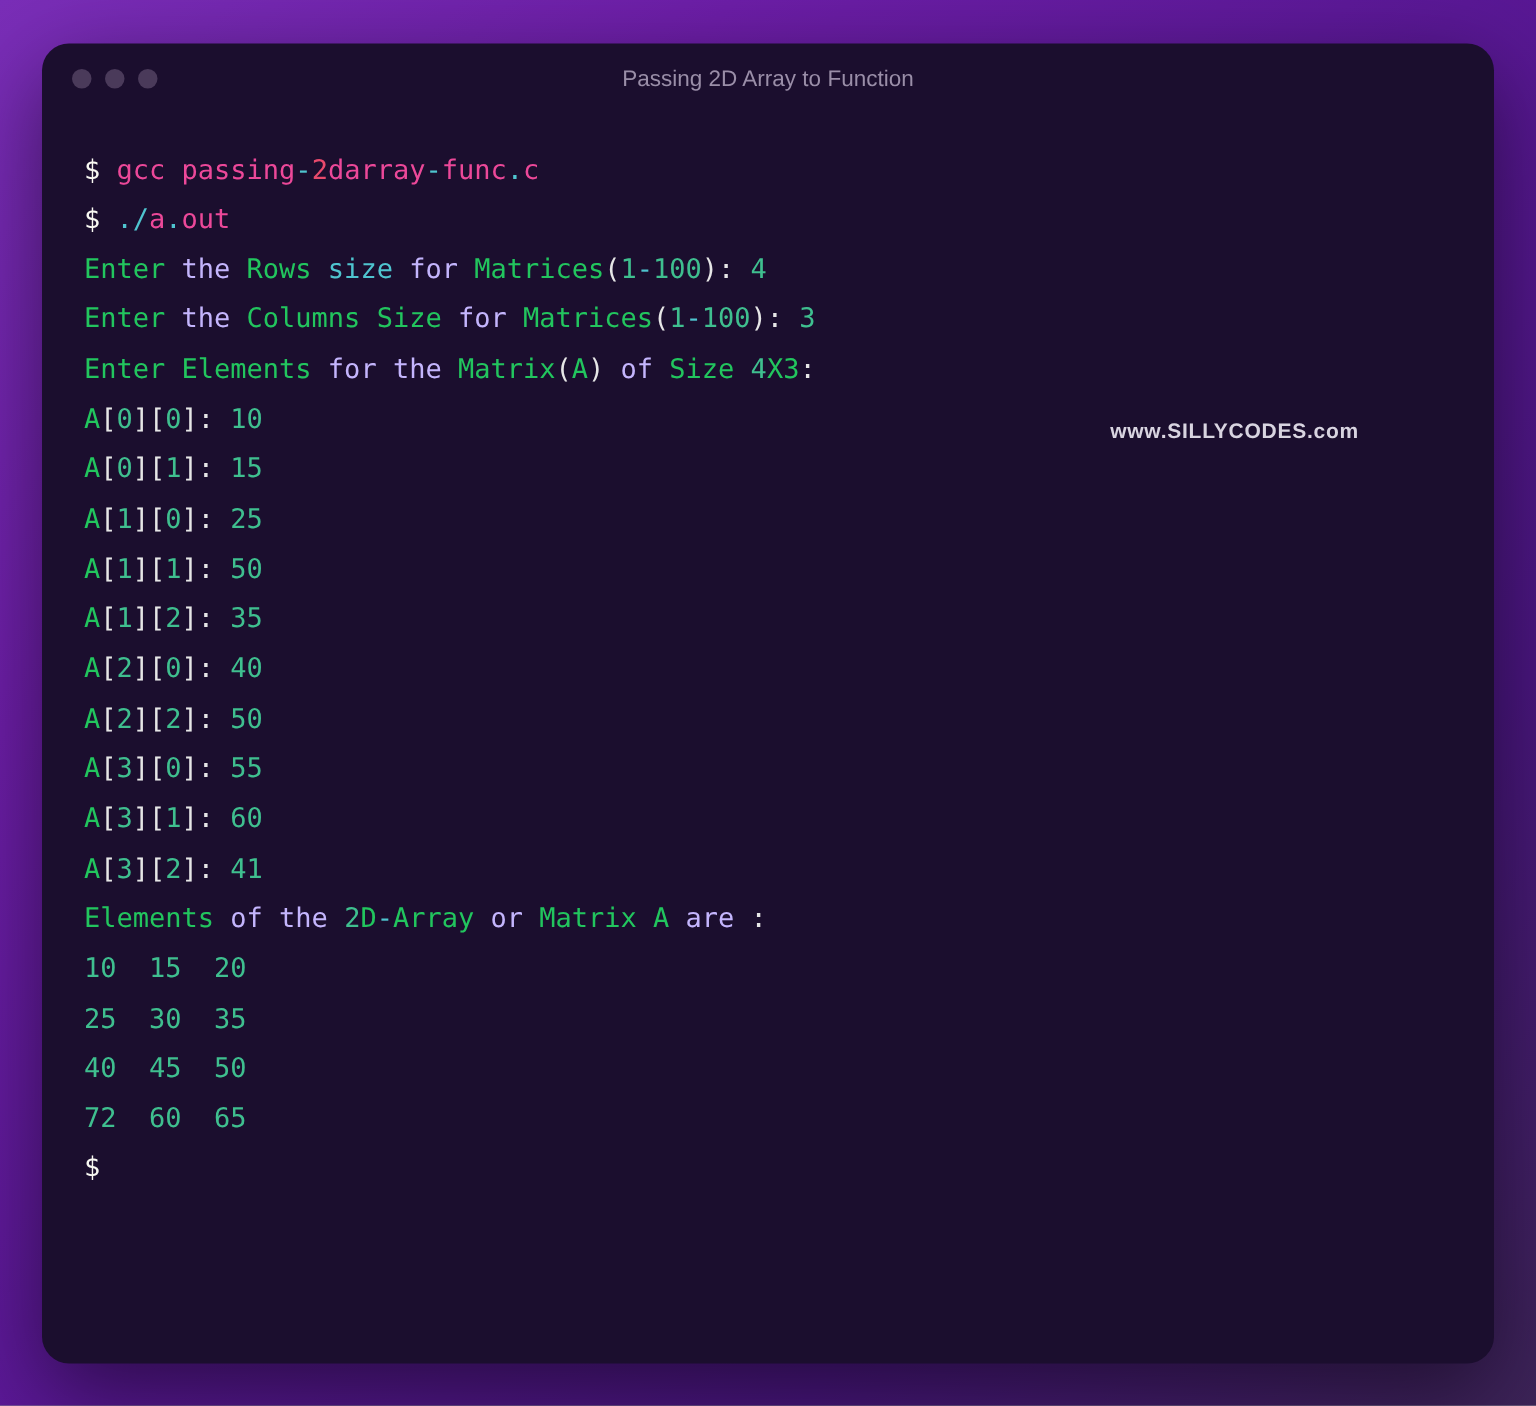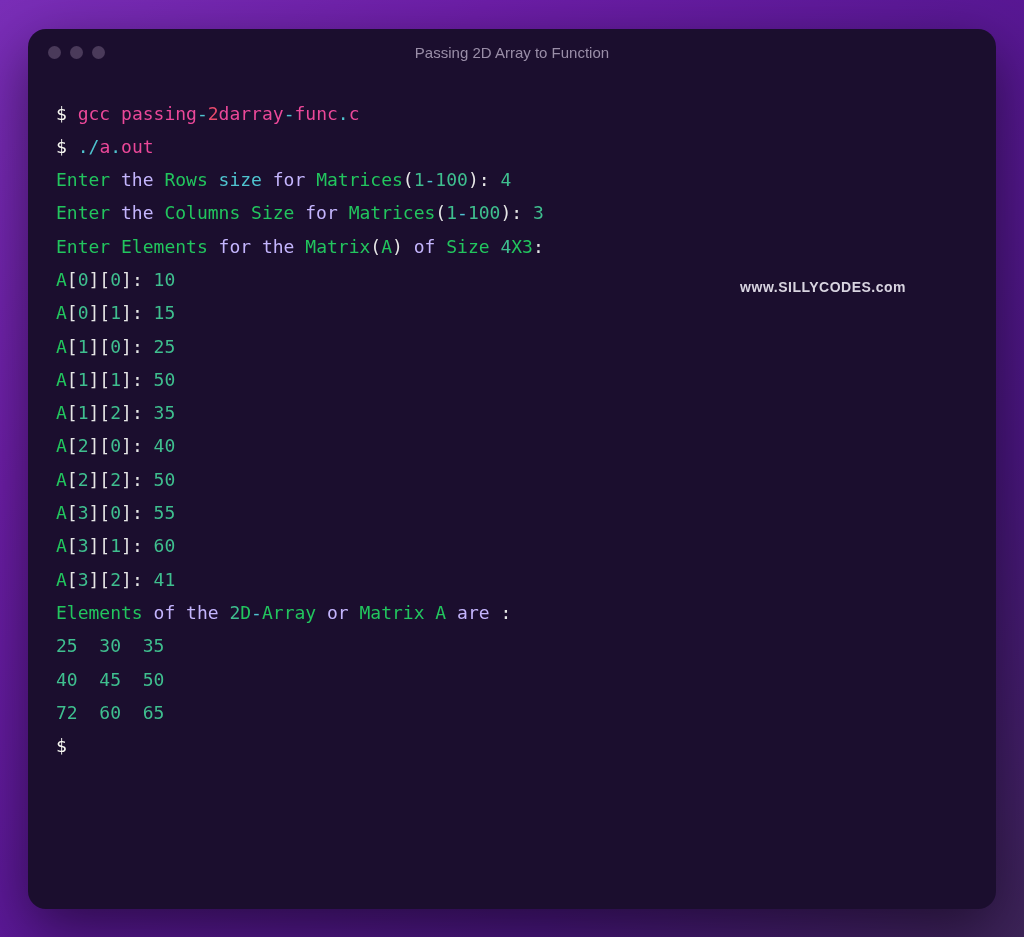--- a/index.html
+++ b/index.html
@@ -115,20 +115,21 @@
         <div class="line"><span class="t-blue">A</span><span class="t-white">[</span><span class="t-green">2</span><span class="t-white">][</span><span class="t-green">0</span><span class="t-white">]: </span><span class="t-green">40</span></div>
         <div class="line"><span class="t-blue">A</span><span class="t-white">[</span><span class="t-green">2</span><span class="t-white">][</span><span class="t-green">2</span><span class="t-white">]: </span><span class="t-green">50</span></div>
         <div class="line"><span class="t-blue">A</span><span class="t-white">[</span><span class="t-green">3</span><span class="t-white">][</span><span class="t-green">0</span><span class="t-white">]: </span><span class="t-green">55</span></div>
         <div class="line"><span class="t-blue">A</span><span class="t-white">[</span><span class="t-green">3</span><span class="t-white">][</span><span class="t-green">1</span><span class="t-white">]: </span><span class="t-green">60</span></div>
         <div class="line"><span class="t-blue">A</span><span class="t-white">[</span><span class="t-green">3</span><span class="t-white">][</span><span class="t-green">2</span><span class="t-white">]: </span><span class="t-green">41</span></div>
       </div>
 
     <div class="line"><span class="t-blue">Elements </span><span class="t-red">of </span><span class="t-red">the </span><span class="t-green">2</span><span class="t-blue">D</span><span class="t-cyan">-</span><span class="t-blue">Array </span><span class="t-red">or </span><span class="t-blue">Matrix </span><span class="t-blue">A </span><span class="t-red">are </span><span class="t-white">:</span></div>
 
     <div id="matrix-container">
+        <div class="line t-green">10  15  20</div>
         <div class="line t-green">25  30  35</div>
         <div class="line t-green">40  45  50</div>
         <div class="line t-green">72  60  65</div>
       </div>
 
     <div class="line"><span class="prompt">$ </span></div>
   </div>
 </div>
 
 </body></html>

